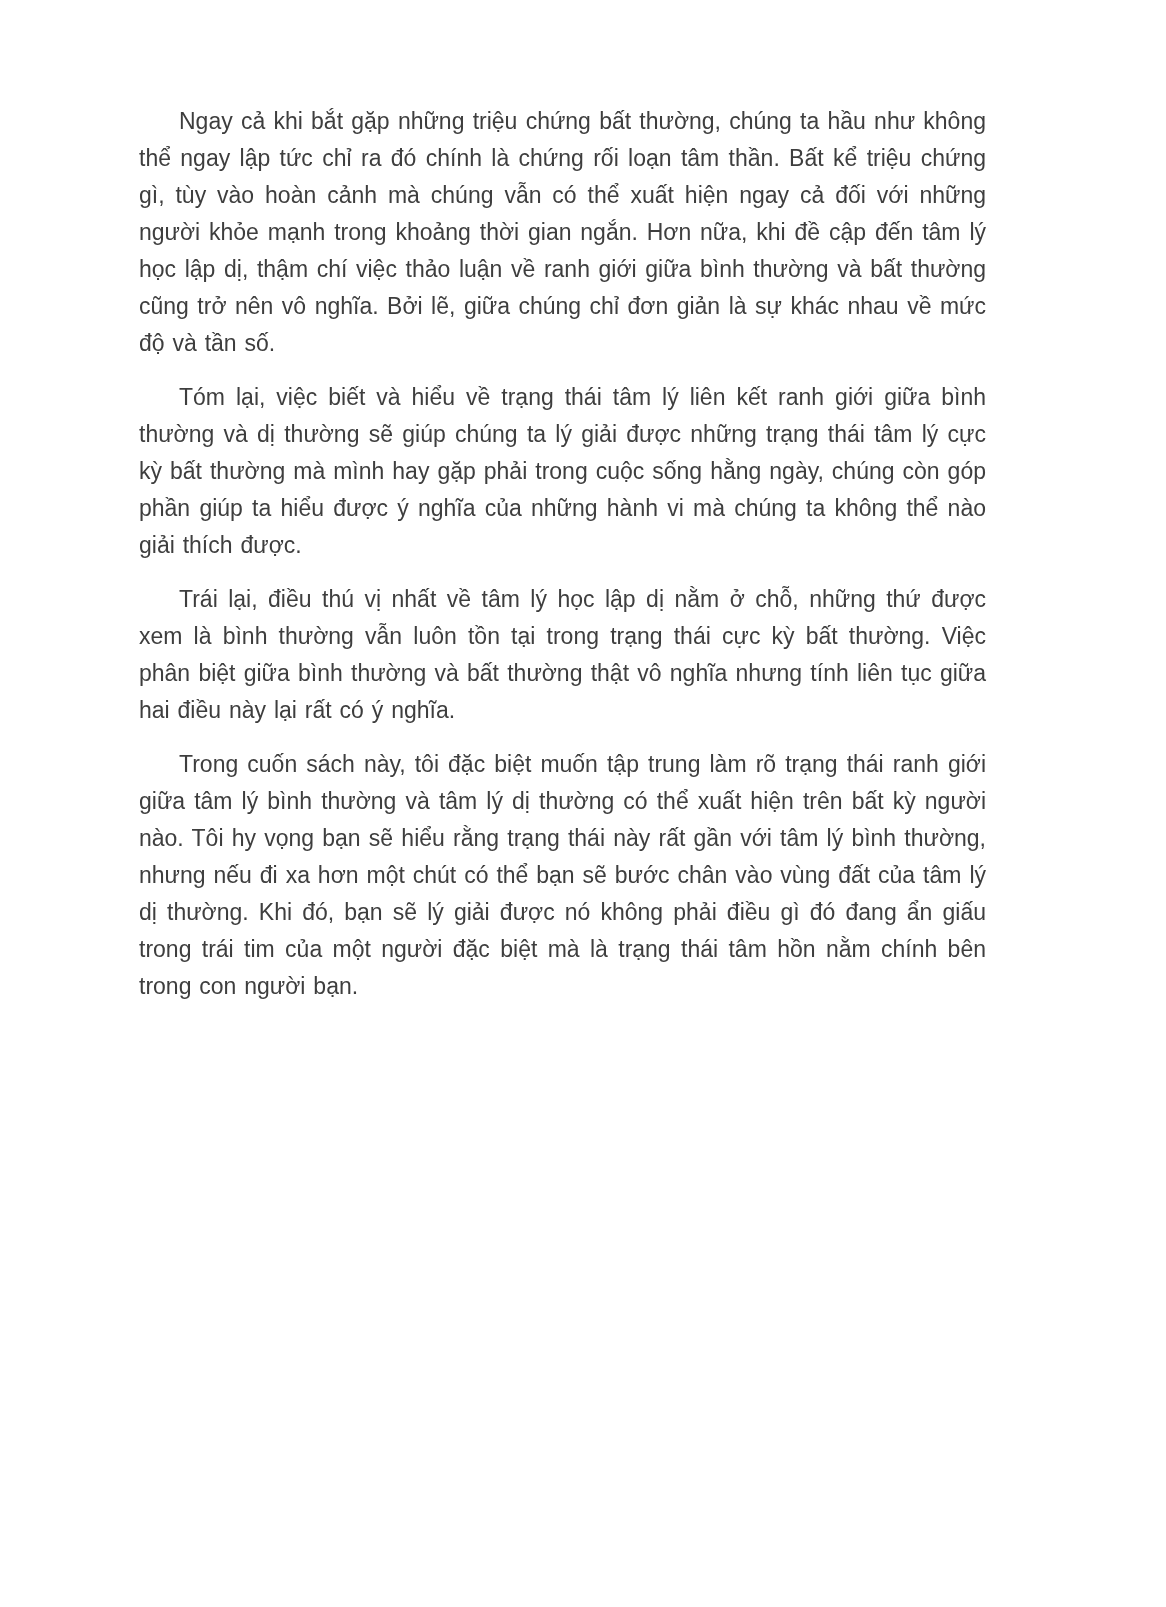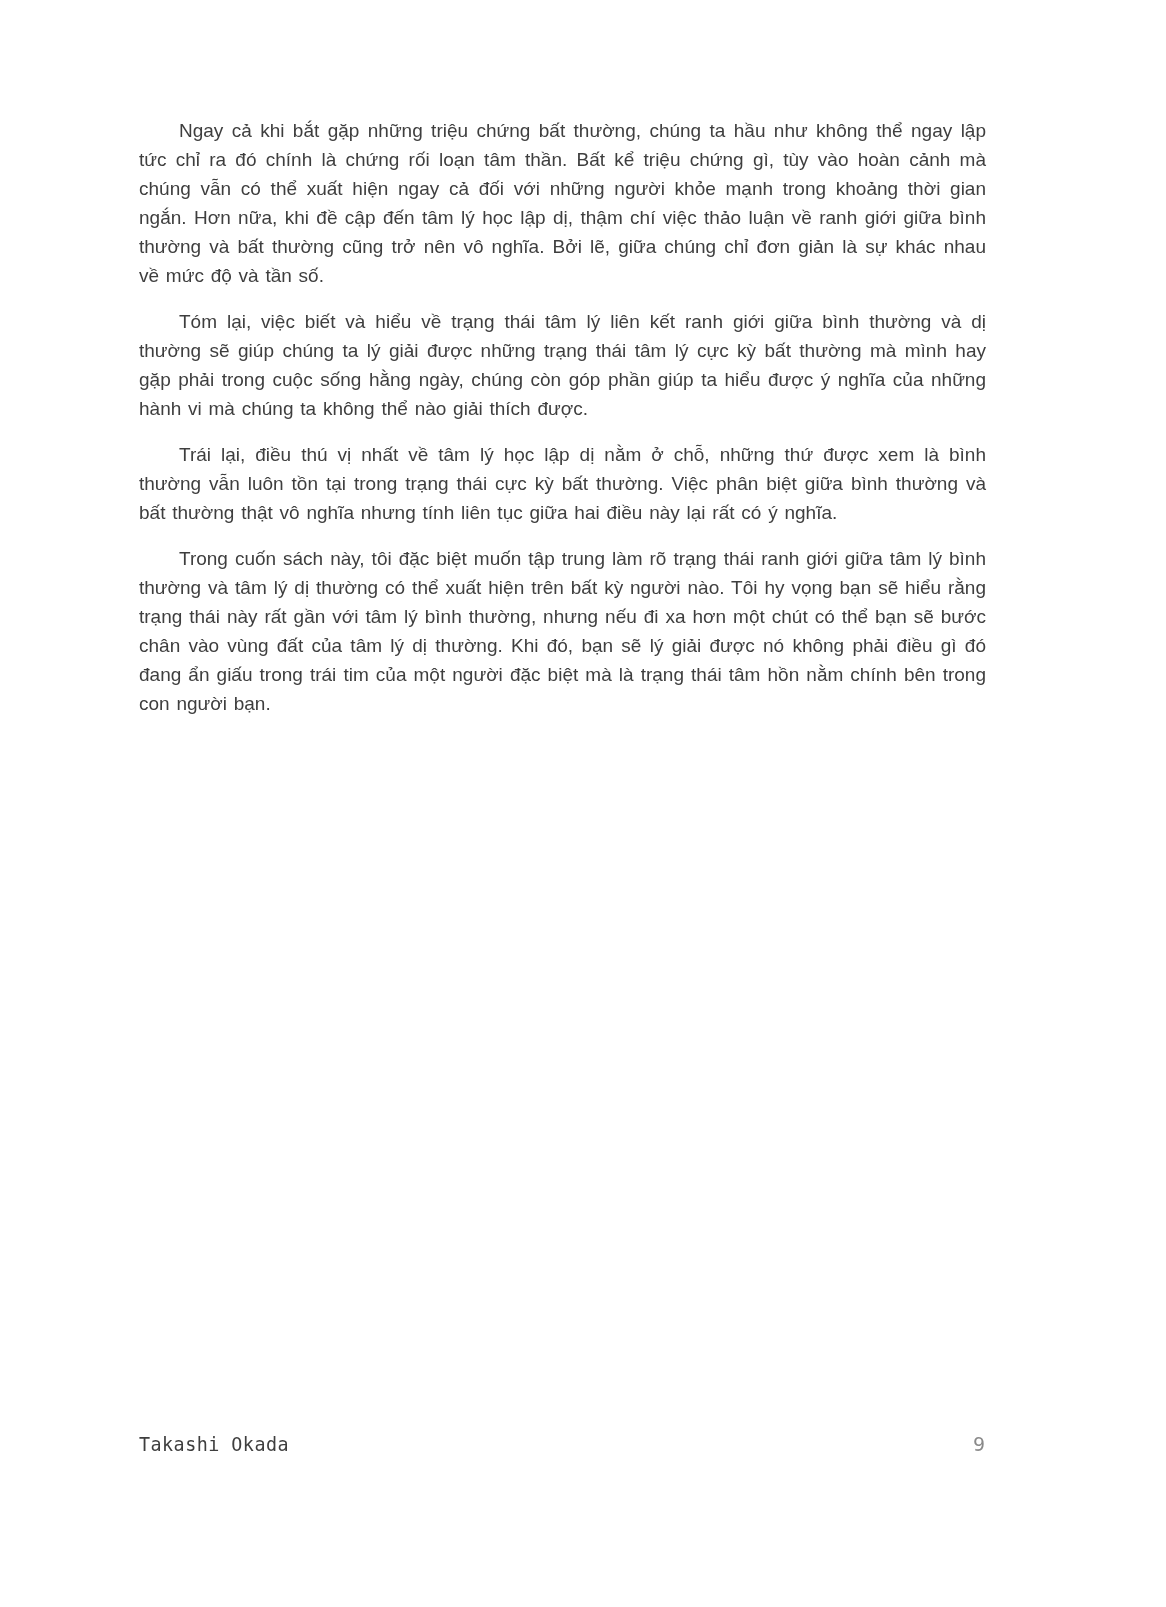--- a/index.html
+++ b/index.html
@@ -11,25 +11,25 @@
     width: 1166px;
     height: 1607px;
     background: #ffffff;
     overflow: hidden;
     margin: 0 auto;
   }
 
   .content {
     position: absolute;
     left: 139px;
-    top: 116px;
+    top: 103px;
     width: 847px;
     color: #3e3e3e;
-    font-size: 19px;
-    line-height: 29px;
+    font-size: 23px;
+    line-height: 37px;
     text-align: justify;
     font-weight: 400;
   }
 
   .content p {
     text-indent: 40px;
     margin: 0 0 17px 0;
     word-spacing: 1.5px;
   }
 
@@ -63,18 +63,14 @@
 
 <div class="page">
 
   <div class="content">
     <p>Ngay cả khi bắt gặp những triệu chứng bất thường, chúng ta hầu như không thể ngay lập tức chỉ ra đó chính là chứng rối loạn tâm thần. Bất kể triệu chứng gì, tùy vào hoàn cảnh mà chúng vẫn có thể xuất hiện ngay cả đối với những người khỏe mạnh trong khoảng thời gian ngắn. Hơn nữa, khi đề cập đến tâm lý học lập dị, thậm chí việc thảo luận về ranh giới giữa bình thường và bất thường cũng trở nên vô nghĩa. Bởi lẽ, giữa chúng chỉ đơn giản là sự khác nhau về mức độ và tần số.</p>
     <p>Tóm lại, việc biết và hiểu về trạng thái tâm lý liên kết ranh giới giữa bình thường và dị thường sẽ giúp chúng ta lý giải được những trạng thái tâm lý cực kỳ bất thường mà mình hay gặp phải trong cuộc sống hằng ngày, chúng còn góp phần giúp ta hiểu được ý nghĩa của những hành vi mà chúng ta không thể nào giải thích được.</p>
     <p>Trái lại, điều thú vị nhất về tâm lý học lập dị nằm ở chỗ, những thứ được xem là bình thường vẫn luôn tồn tại trong trạng thái cực kỳ bất thường. Việc phân biệt giữa bình thường và bất thường thật vô nghĩa nhưng tính liên tục giữa hai điều này lại rất có ý nghĩa.</p>
     <p>Trong cuốn sách này, tôi đặc biệt muốn tập trung làm rõ trạng thái ranh giới giữa tâm lý bình thường và tâm lý dị thường có thể xuất hiện trên bất kỳ người nào. Tôi hy vọng bạn sẽ hiểu rằng trạng thái này rất gần với tâm lý bình thường, nhưng nếu đi xa hơn một chút có thể bạn sẽ bước chân vào vùng đất của tâm lý dị thường. Khi đó, bạn sẽ lý giải được nó không phải điều gì đó đang ẩn giấu trong trái tim của một người đặc biệt mà là trạng thái tâm hồn nằm chính bên trong con người bạn.</p>
   </div>
 
-  <div class="footer">
-    <span class="author">Takashi Okada</span>
-    <span class="page-number">9</span>
-  </div>
 
 </div>
 
 </body></html>

